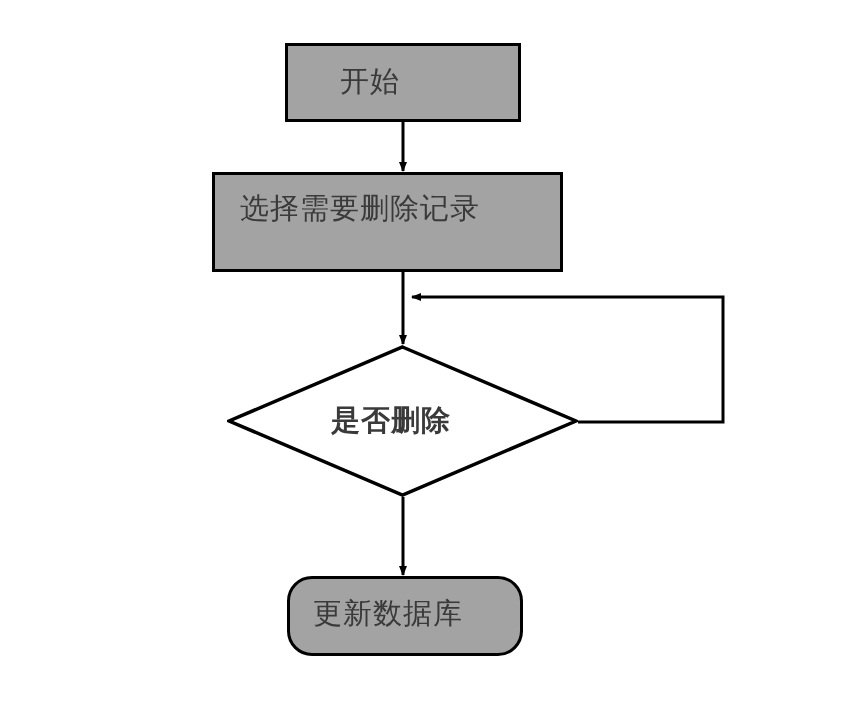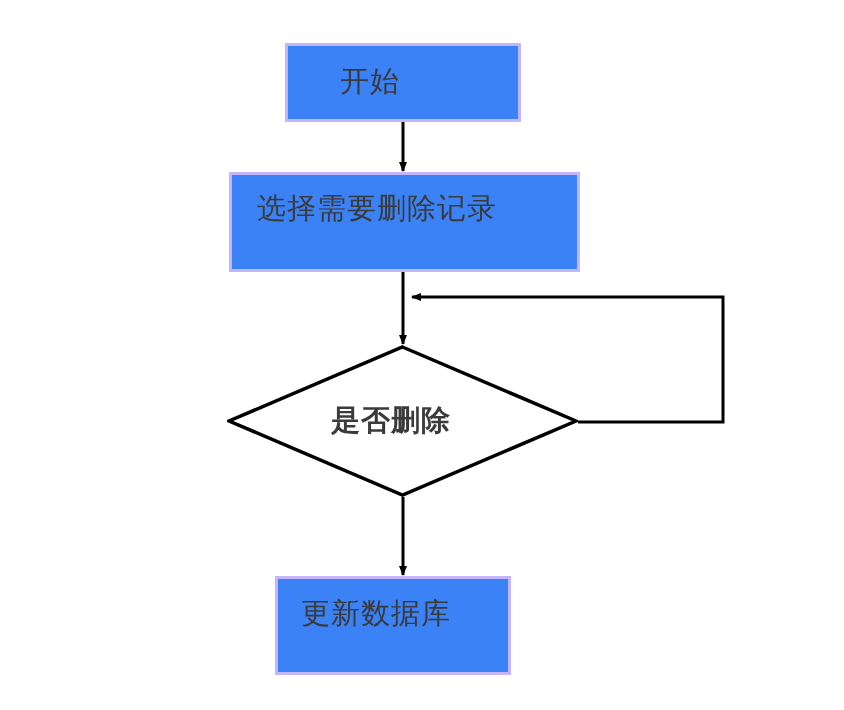--- a/index.html
+++ b/index.html
@@ -17,22 +17,22 @@
     position: relative;
     width: 844px;
     height: 710px;
     background: #ffffff;
   }
   .node {
     position: absolute;
     box-sizing: border-box;
   }
   .node-box {
-    border: 3px solid #c4b5fd;
-    background: #3b82f6;
+    border: 3px solid #000000;
+    background: #a3a3a3;
   }
   .node-label {
     position: absolute;
     color: #3a3a3a;
     font-family: "Liberation Serif", "DejaVu Serif", serif;
     font-size: 29px;
     line-height: 34px;
     letter-spacing: 1px;
     white-space: nowrap;
   }
@@ -78,28 +78,28 @@
 
     <g>
       <path d="M578,422 L723,422 L723,297 L412,297" fill="none" stroke="#000000" stroke-width="3" marker-end="url(#arrowhead)"></path>
     </g>
   </svg>
 
   <div class="node node-box" style="left:285px; top:43px; width:236px; height:79px;">
     <span class="node-label" style="left:52px; top:18px;">开始</span>
   </div>
 
-  <div class="node node-box" style="left:229px; top:172px; width:351px; height:100px;">
+  <div class="node node-box" style="left:212px; top:172px; width:351px; height:100px;">
     <span class="node-label" style="left:25px; top:16px;">选择需要删除记录</span>
   </div>
 
   <div class="diamond-wrap" style="left:227px; top:345px; width:351px; height:152px;">
     <svg width="351" height="152" viewBox="0 0 351 152" xmlns="http://www.w3.org/2000/svg">
       <polygon points="175.5,2 349,76 175.5,150 2,76" fill="#ffffff" stroke="#000000" stroke-width="3.5"></polygon>
     </svg>
     <span class="node-label" style="left:104px; top:58px;">是否删除</span>
   </div>
 
-  <div class="node node-box" style="left:275px; top:576px; width:236px; height:99px;">
+  <div class="node node-box" style="left:287px; top:576px; width:236px; height:80px;border-radius:25px;">
     <span class="node-label" style="left:23px; top:17px;">更新数据库</span>
   </div>
 
 </div>
 
 </body></html>

